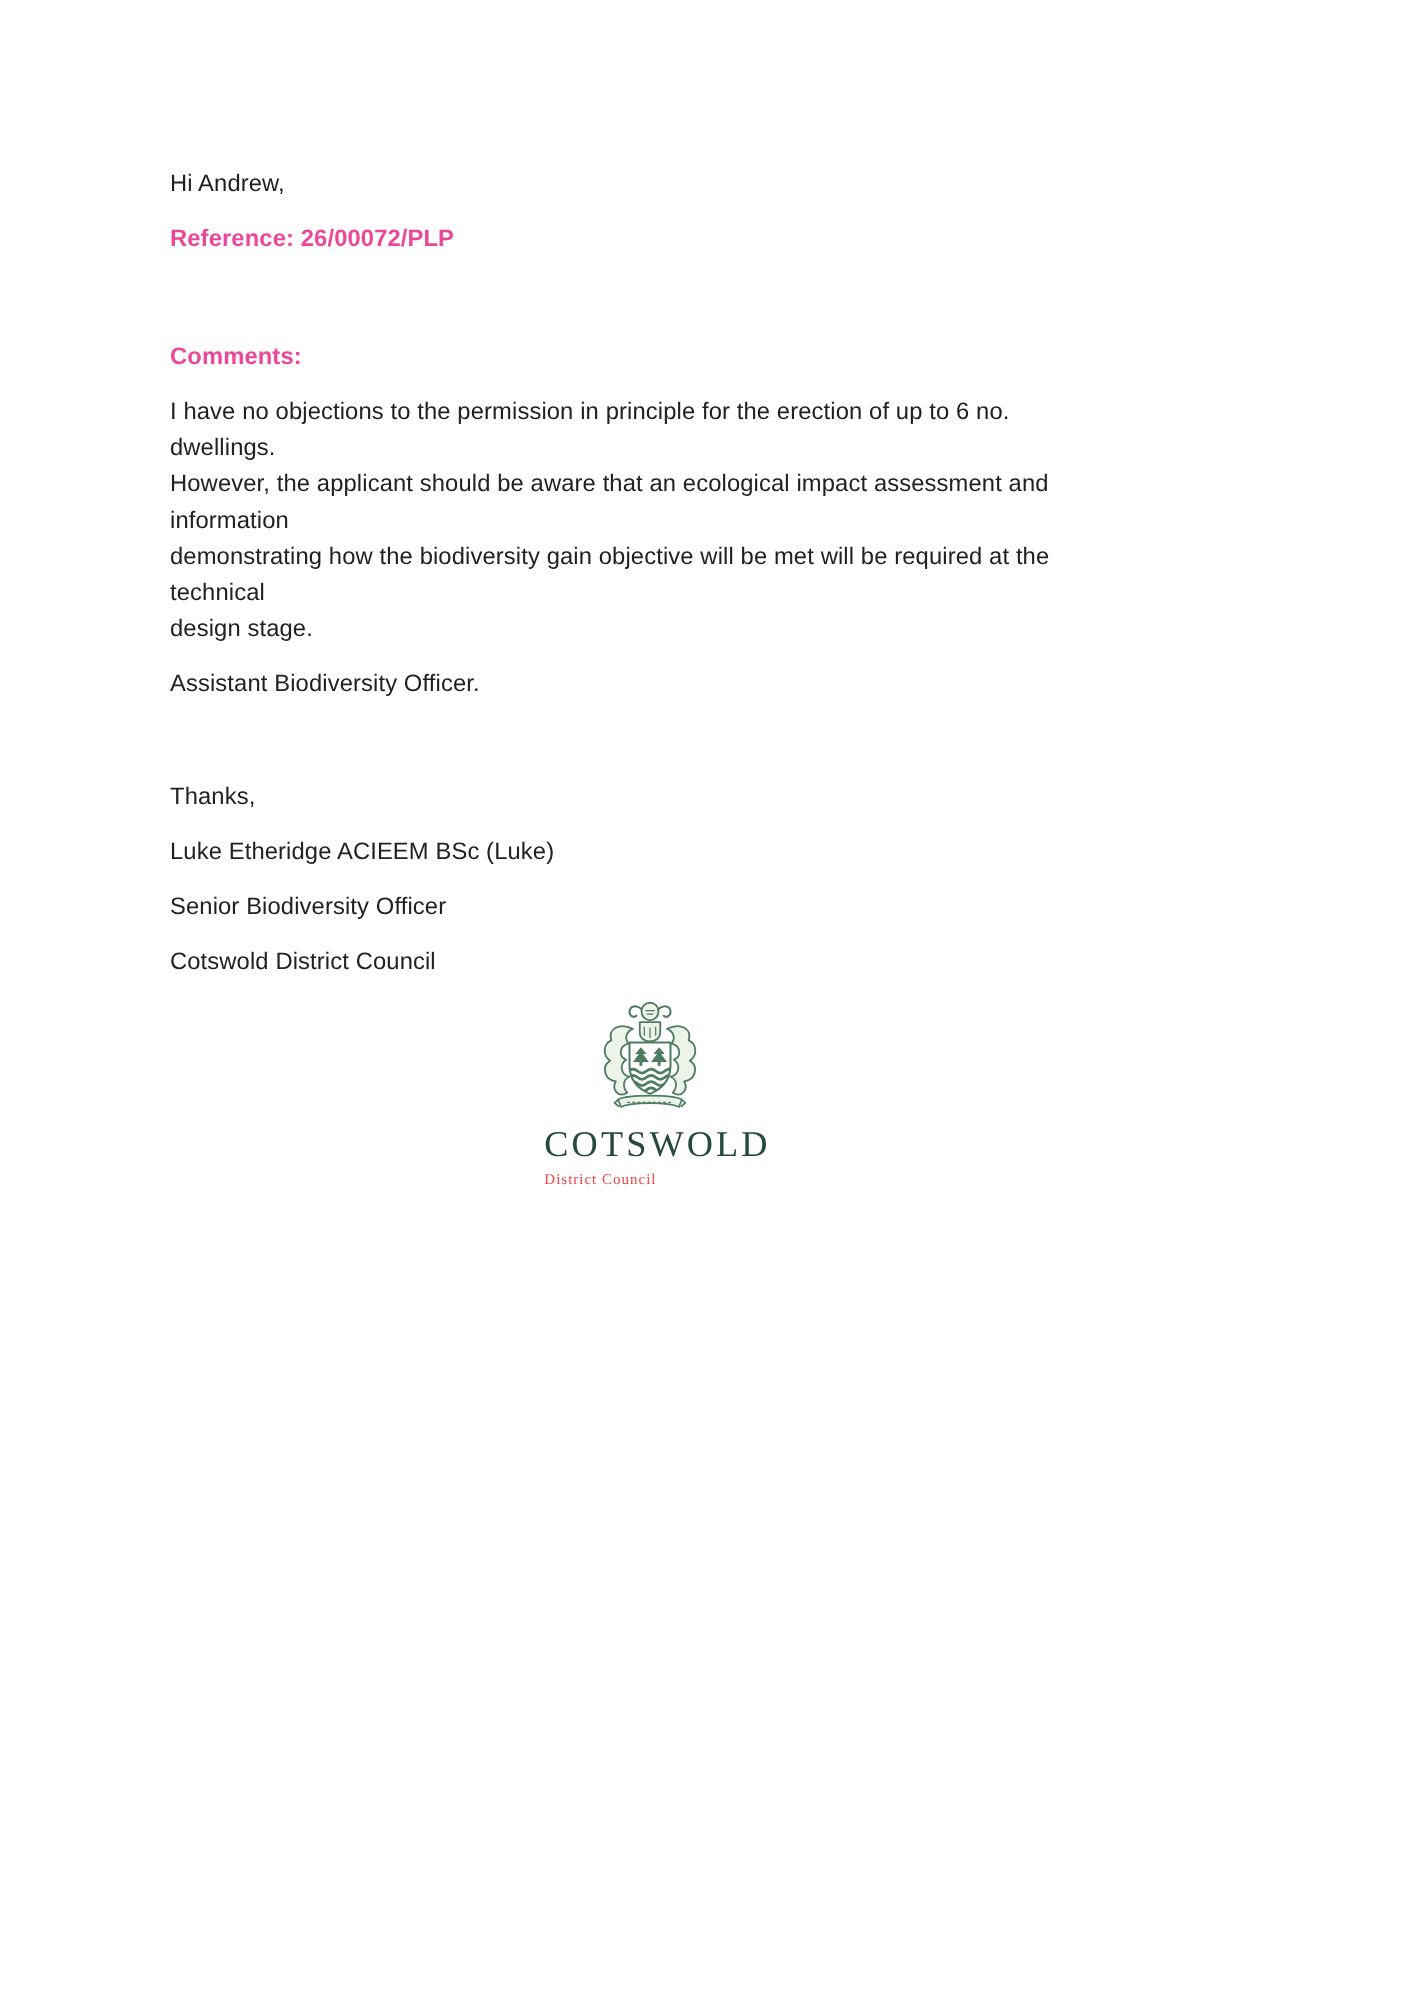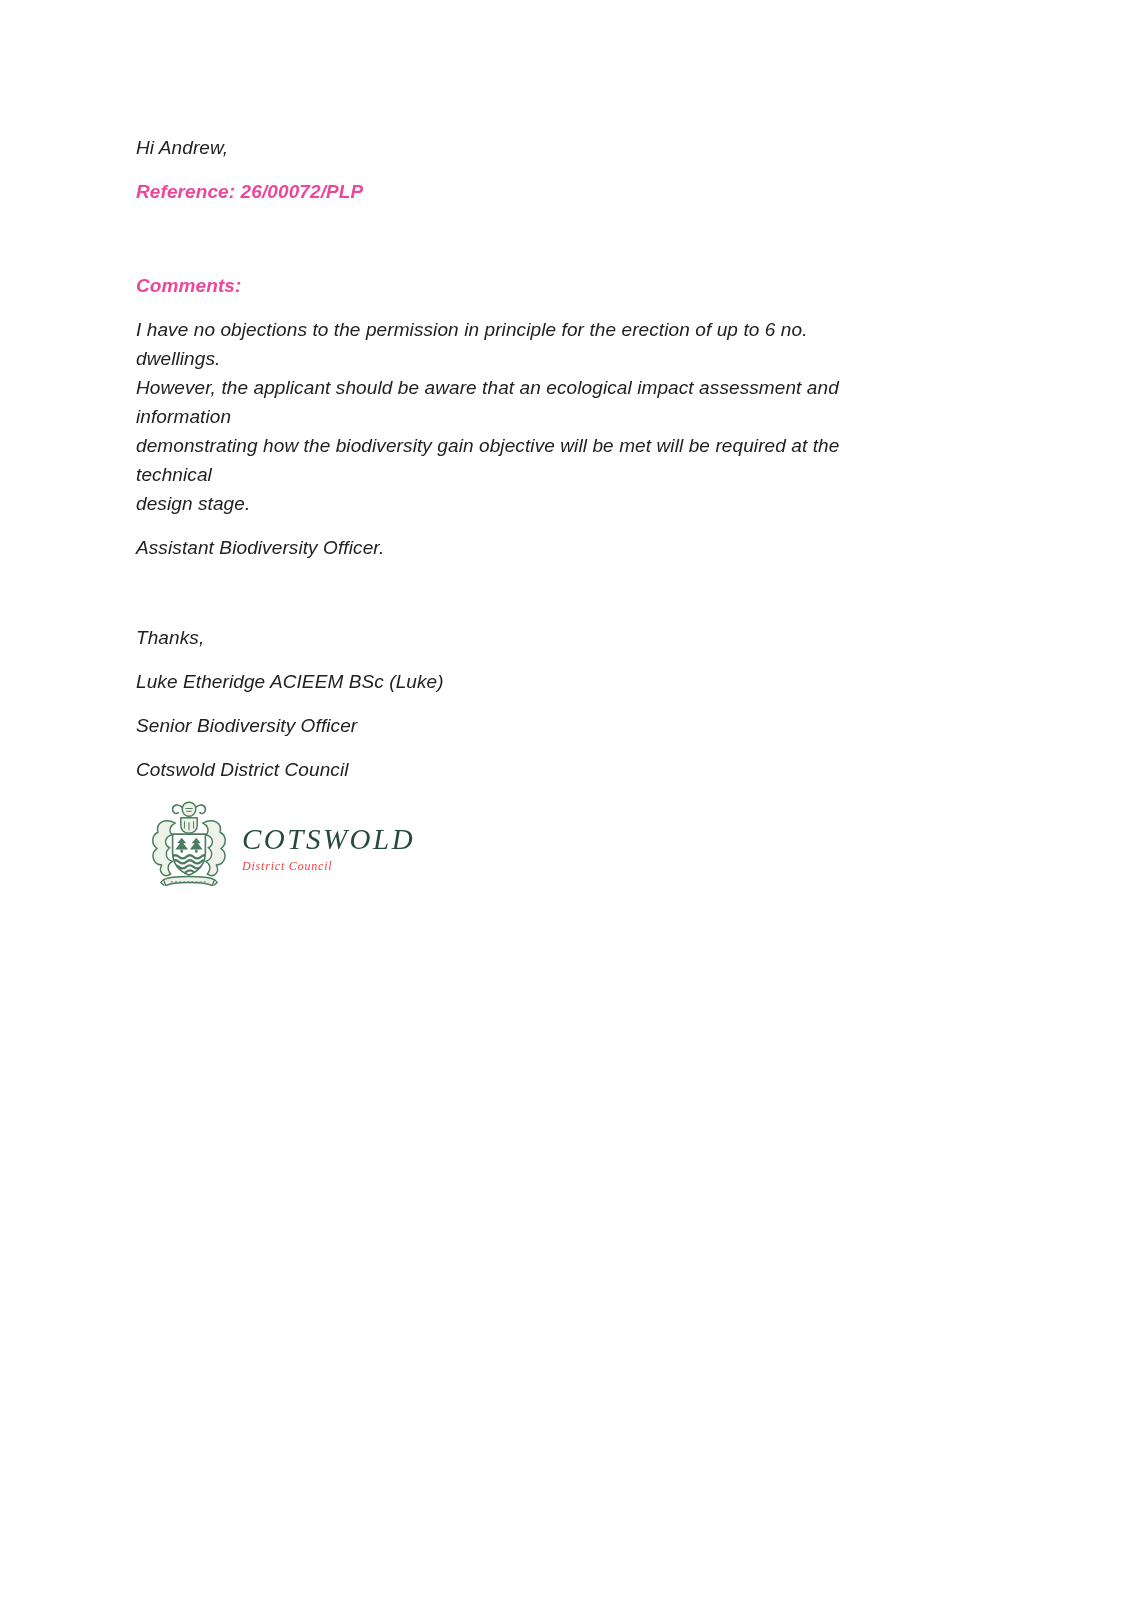--- a/index.html
+++ b/index.html
@@ -5,40 +5,40 @@
   * { margin: 0; padding: 0; box-sizing: border-box; }
   html, body { background: #ffffff; }
   .page {
     position: relative;
     width: 1028px;
     height: 1600px;
     background: #ffffff;
     font-family: "Liberation Sans", "DejaVu Sans", sans-serif;
     color: #212121;
     overflow: hidden;
-    font-style: italic;
   }
   .content {
     padding: 133px 136px 0 136px;
   }
   .para {
     font-size: 19px;
     line-height: 29px;
     margin-bottom: 15px;
     color: #212121;
     letter-spacing: 0.1px;
   }
   .bold { font-weight: 700; color: #ec4899; }
   .spacer-lg { height: 50px; }
   .spacer-md { height: 46px; }
   .logo-block {
     margin-top: 8px;
     margin-left: 12px;
     display: flex;
     align-items: center;
+    flex-direction: column;
   }
   .crest {
     width: 82px;
     height: 92px;
     flex: 0 0 auto;
   }
   .logo-text {
     margin-left: 12px;
     padding-top: 10px;
   }

